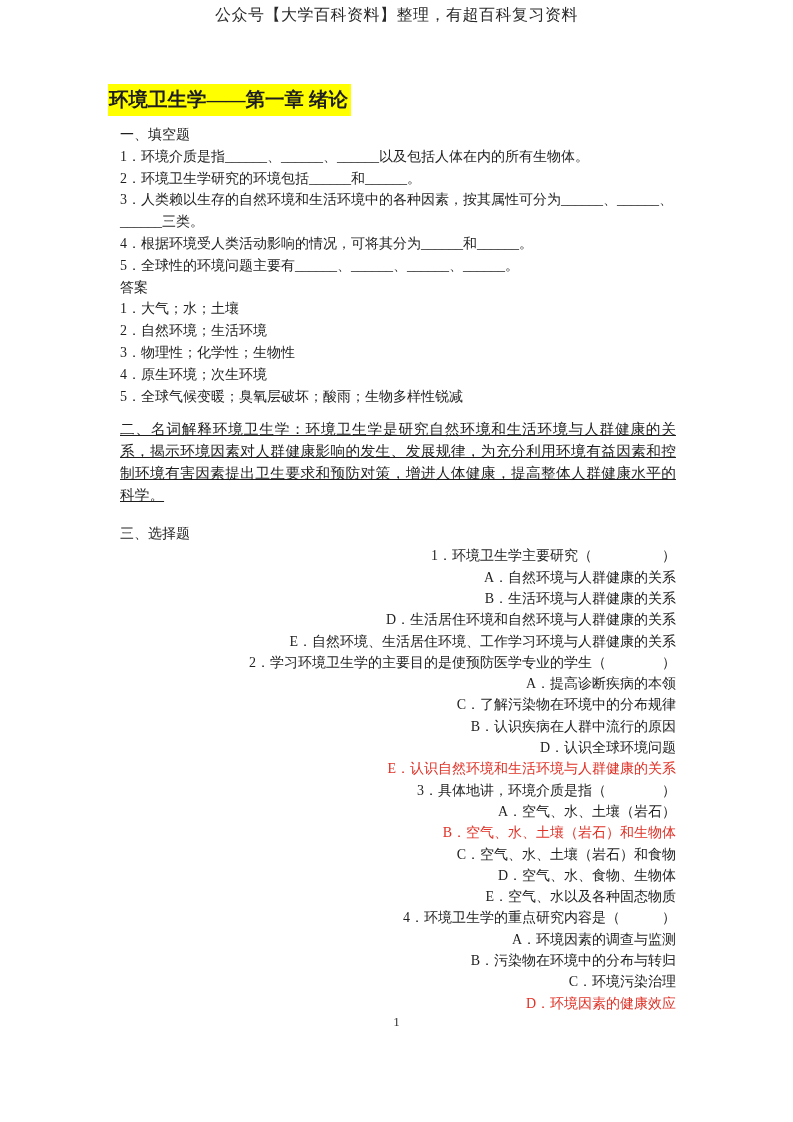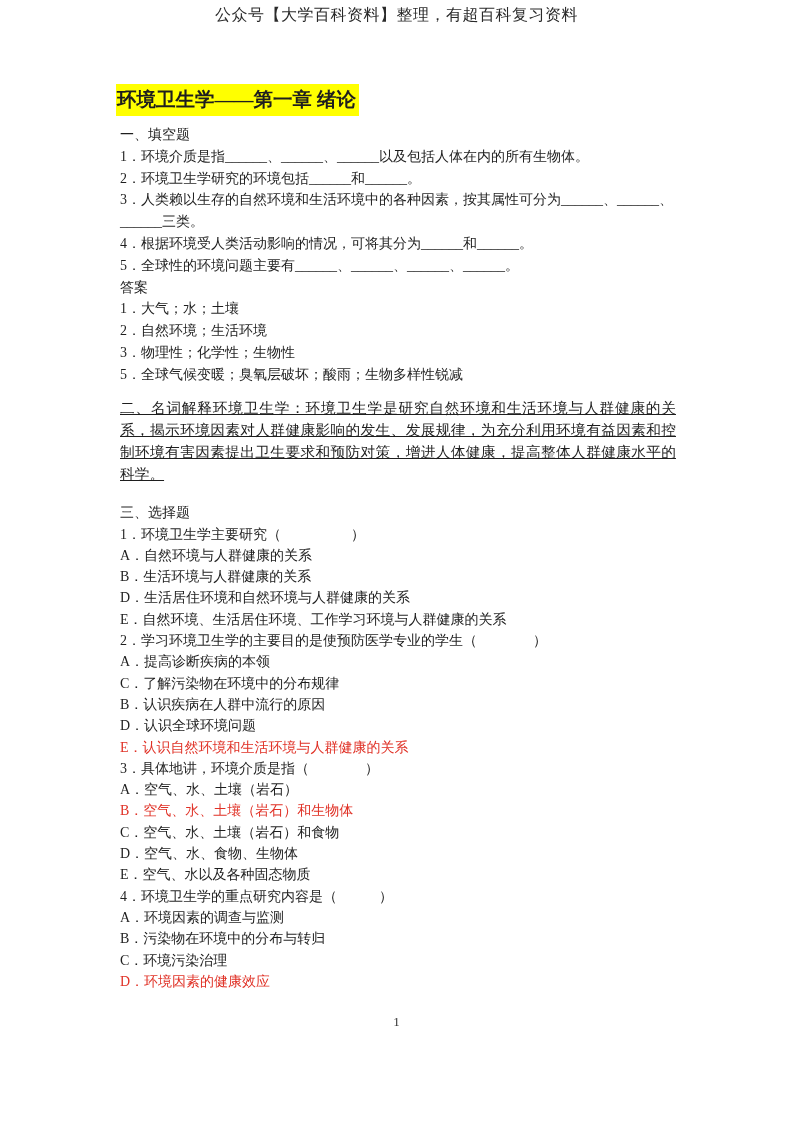--- a/index.html
+++ b/index.html
@@ -20,21 +20,21 @@
     width: 100%;
     text-align: center;
     font-size: 16px;
     letter-spacing: 0.5px;
     color: #2a2a2a;
     white-space: nowrap;
   }
   .title-wrap {
     position: absolute;
     top: 84px;
-    left: 116px;
+    left: 108px;
   }
   .doc-title {
     display: inline-block;
     background: #ffff00;
     font-size: 19.5px;
     font-weight: bold;
     padding: 2px 3px 3px 1px;
     white-space: nowrap;
   }
   .content {
@@ -52,21 +52,21 @@
     margin-top: 11px;
     font-size: 14.7px;
     line-height: 22px;
     text-align: justify;
     text-decoration: underline;
   }
   .choice-heading {
     margin-top: 17px;
     line-height: 22px;
   }
-  .choice .line { line-height: 21.3px; }
+  .choice .line { line-height: 21.3px; text-align: right; }
   .red { color: #e03126; }
   .page-number {
     position: absolute;
     top: 1014px;
     left: 0;
     width: 100%;
     text-align: center;
     font-size: 13px;
     color: #333333;
   }
@@ -101,20 +101,21 @@
         <div class="line">5．全球性的环境问题主要有______、______、______、______。</div>
 
         <div class="line">答案</div>
 
         <div class="line">1．大气；水；土壤</div>
 
         <div class="line">2．自然环境；生活环境</div>
 
         <div class="line">3．物理性；化学性；生物性</div>
 
+        <div class="line">4．原生环境；次生环境</div>
 
         <div class="line">5．全球气候变暖；臭氧层破坏；酸雨；生物多样性锐减</div>
       </div>
 
     <p class="definition">二、名词解释环境卫生学：环境卫生学是研究自然环境和生活环境与人群健康的关系，揭示环境因素对人群健康影响的发生、发展规律，为充分利用环境有益因素和控制环境有害因素提出卫生要求和预防对策，增进人体健康，提高整体人群健康水平的科学。</p>
 
     <div class="line choice-heading">三、选择题</div>
 
     <div class="choice">
 

